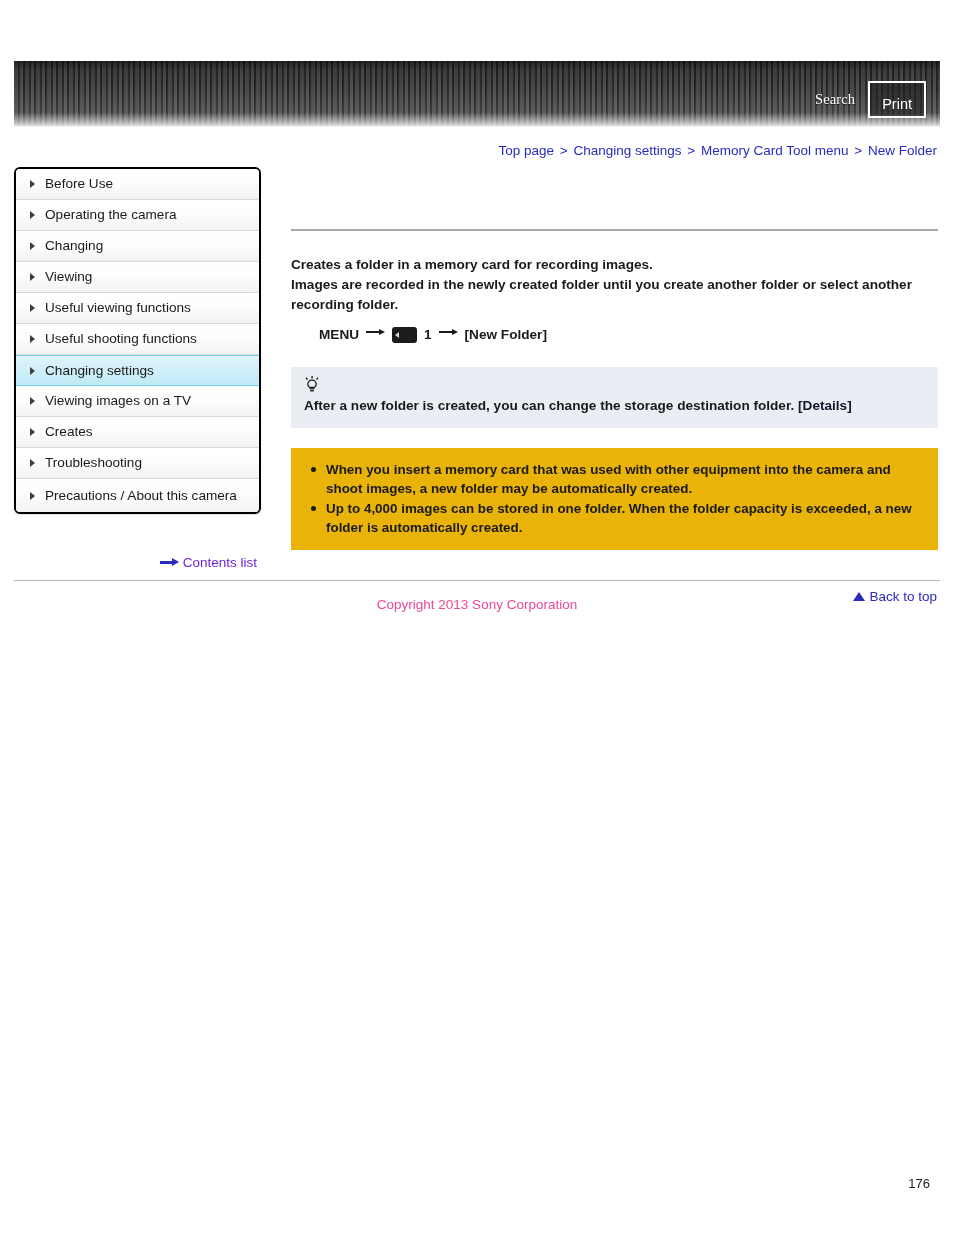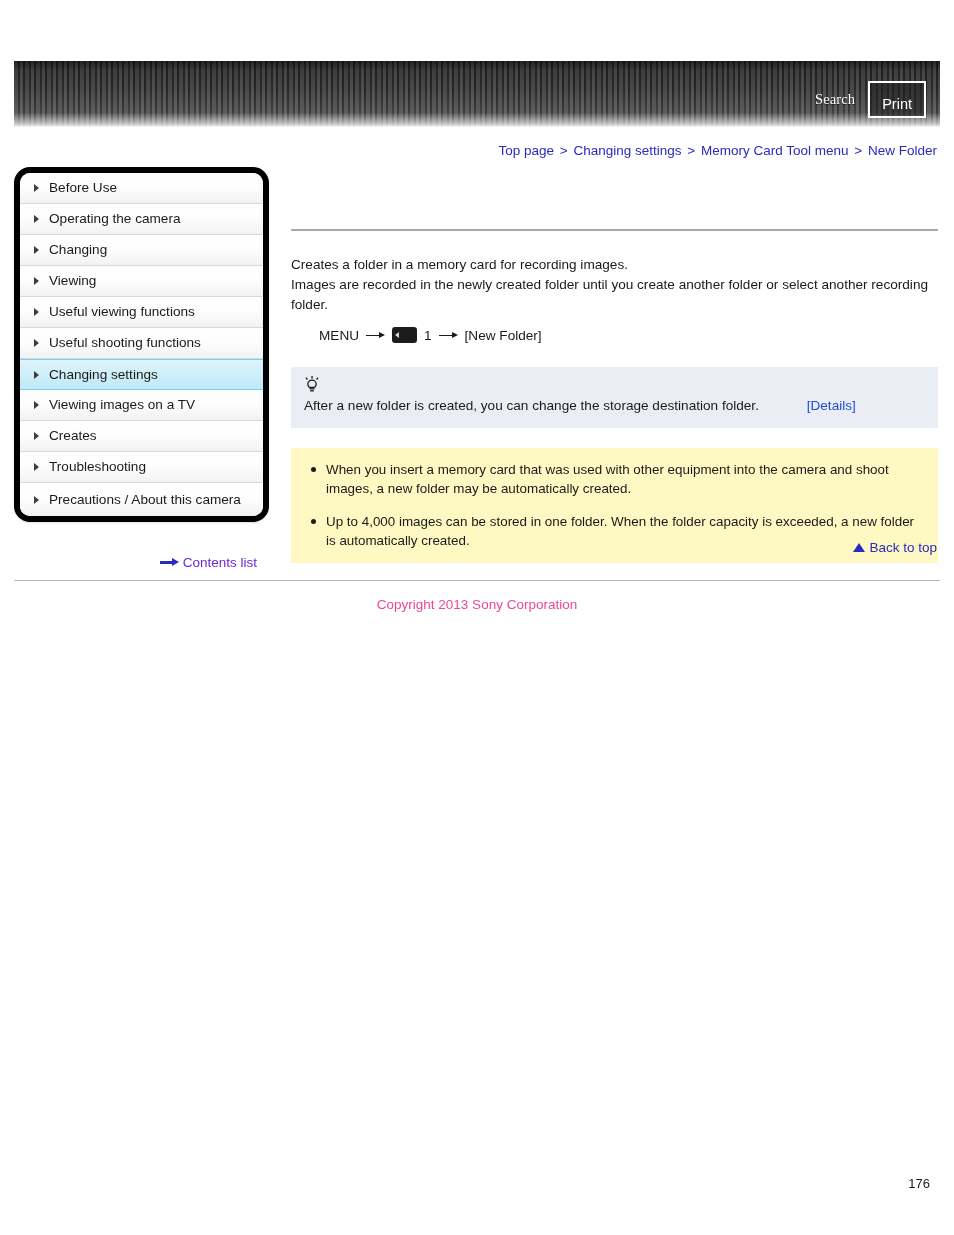--- a/index.html
+++ b/index.html
@@ -76,22 +76,22 @@
   .breadcrumb .crumb { color: #2a2ac0; cursor: pointer; }
   .breadcrumb .sep { color: #2a2ac0; padding: 0 2px; }
 
   
   .sidebar {
     position: absolute;
     left: 14px;
     top: 167px;
     width: 243px;
     background: #fbfbfb;
-    border: 6px solid #000000;
-    border-radius: 16px;
+    border: 2px solid #000000;
+    border-radius: 6px;
     box-shadow: 0 1px 2px rgba(0,0,0,0.13);
     overflow: hidden;
   }
   .nav-item {
     position: relative;
     height: 31px;
     display: flex;
     align-items: center;
     padding-left: 14px;
     font-size: 13.6px;
@@ -157,36 +157,36 @@
     border-left: 7px solid #2a2ac0;
   }
   .contents-link { color: #6d28d9; cursor: pointer; }
 
   
   .main {
     position: absolute;
     left: 291px;
     top: 167px;
     width: 647px;
+    font-weight: bold;
   }
   .content-rule {
     height: 2px;
     background: #a8a8a8;
     margin-bottom: 24px;
     margin-top: 62px;
   }
   .body-para {
     font-size: 13.6px;
     line-height: 20px;
     color: #1a1a1a;
     margin: 0;
   }
   .menu-path {
     display: flex;
-    align-items: center;
     font-size: 13.6px;
     color: #1a1a1a;
     margin-top: 12px;
     padding-left: 28px;
     gap: 7px;
   }
   .path-arrow-icon {
     display: inline-block;
     position: relative;
     width: 19px;
@@ -242,59 +242,59 @@
     height: 18px;
     position: relative;
     margin-bottom: 2px;
   }
   .bulb-icon svg { display: block; }
   .tip-text {
     font-size: 13.6px;
     line-height: 19px;
     color: #1a1a1a;
   }
-  .details-link { color: #1d4ed8; cursor: pointer; margin-left: 44px; }
+  .details-link { color: #0f172a; cursor: pointer; }
 
   
   .notes-box {
     margin-top: 20px;
-    background: #fef9c3;
+    background: #eab308;
     padding: 12px 16px 13px 16px;
     box-sizing: border-box;
     width: 647px;
   }
   .notes-box ul {
     margin: 0;
     padding: 0;
     list-style: none;
   }
   .notes-box li {
     position: relative;
     padding-left: 19px;
     font-size: 13.4px;
     line-height: 19px;
     color: #1a1a1a;
   }
-  .notes-box li + li { margin-top: 14px; }
+  .notes-box li + li { margin-top: 1px; }
   .notes-box li::before {
     content: "";
     position: absolute;
     left: 4px;
     top: 7px;
     width: 5px;
     height: 5px;
     border-radius: 50%;
     background: #1a1a1a;
   }
 
   
   .back-to-top {
     position: absolute;
     right: 17px;
-    top: 540px;
+    top: 589px;
     display: flex;
     align-items: center;
     gap: 4px;
     font-size: 13.5px;
   }
   .triangle-up-icon {
     width: 0; height: 0;
     border-left: 6px solid transparent;
     border-right: 6px solid transparent;
     border-bottom: 9px solid #2a2ac0;

